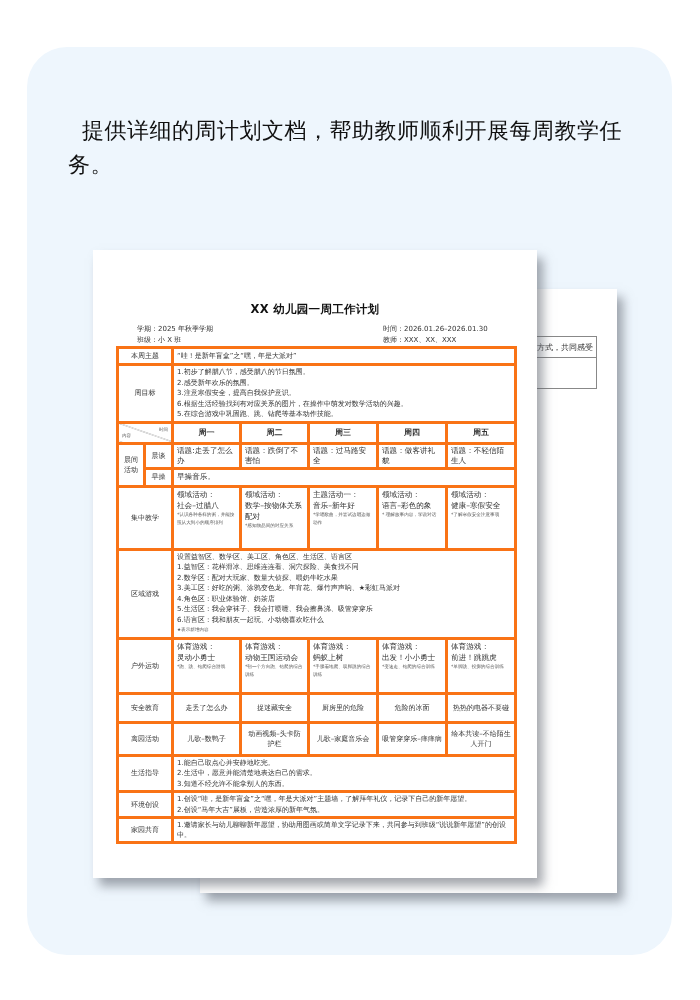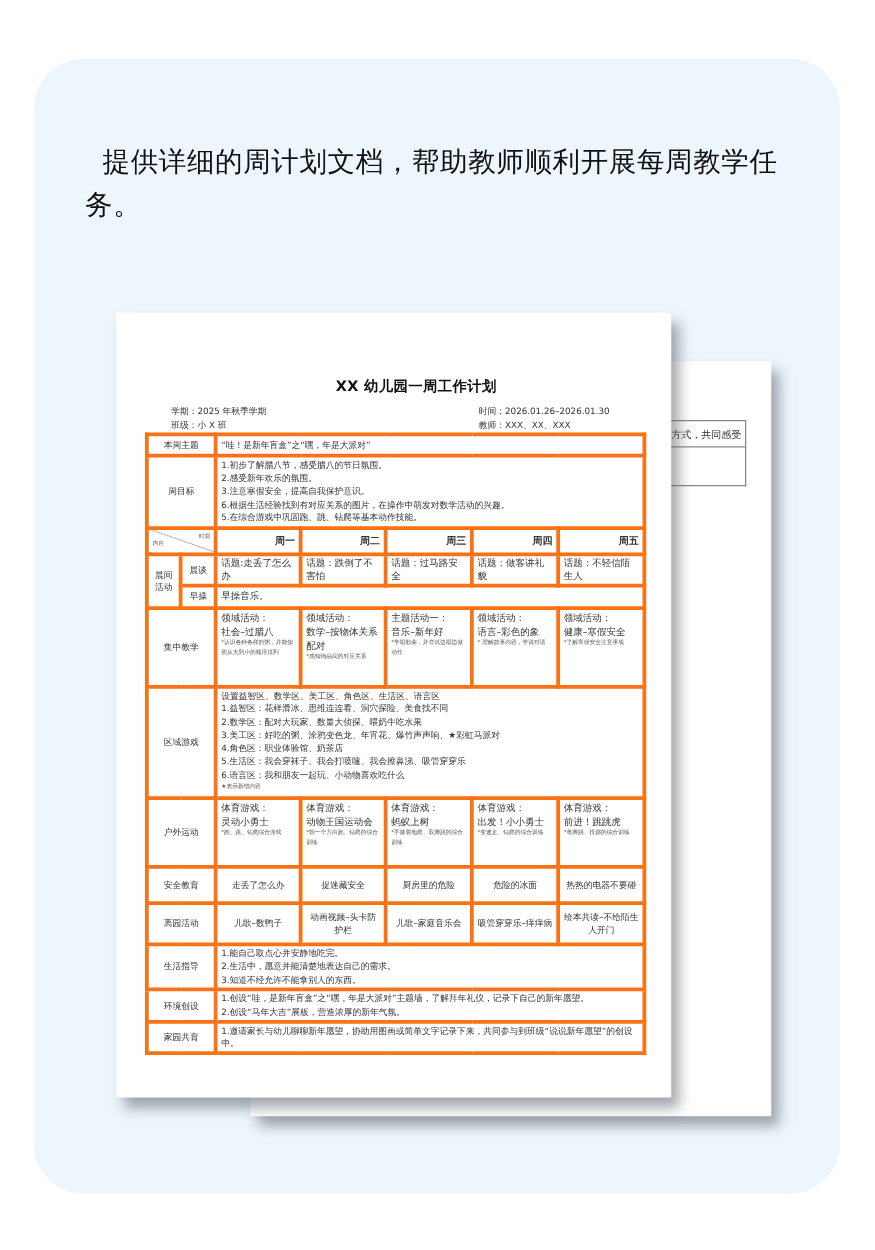--- a/index.html
+++ b/index.html
@@ -24,36 +24,36 @@
   .front-page { left:93px; top:250px; width:444px; height:628px; z-index:2; }
 
   .back-table {
     position:absolute; left:0; top:47px; width:397px; border-collapse:collapse;
     font-size:8px; color:#333;
   }
   .back-table td { border:1px solid #888; height:20px; padding:0 3px; text-align:right; }
 
   .doc-title {
     position:absolute; left:0; top:52px; width:100%; text-align:center;
-    font-size:11.5px; font-weight:bold; color:#111; letter-spacing:0.3px;margin-left:18px;
+    font-size:11.5px; font-weight:bold; color:#111; letter-spacing:0.3px;
   }
   .meta { position:absolute; font-size:7px; color:#333; line-height:11px; }
   .meta.left { left:44px; top:74px; }
   .meta.right { left:290px; top:74px; }
 
   table.plan {
     position:absolute; left:23px; top:96px; width:398px;
     border-collapse:collapse; table-layout:fixed; font-size:7px; color:#333;
   }
   table.plan td {
     border:3px solid #f97316; padding:1px 3px; vertical-align:middle; line-height:10px;
   }
   .c { text-align:center; }
   .lbl { text-align:center; font-size:7px; }
-  .day { text-align:right; font-size:8px; font-weight:bold; height:16px; }
+  .day { text-align:center; font-size:8px; font-weight:bold; height:16px; }
   .big { font-size:7.6px; line-height:11px; }
   .small { font-size:4.6px; line-height:8px; color:#555; }
   .list div { line-height:10.5px; }
   .diag {
     position:relative; height:16px; padding:0 !important;
     background:linear-gradient(to top right, transparent calc(50% - 0.5px), #8a8a8a 50%, transparent calc(50% + 0.5px));
   }
   .diag .tl { position:absolute; right:3px; top:1px; font-size:4.5px; color:#555; }
   .diag .bl { position:absolute; left:3px; bottom:1px; font-size:4.5px; color:#555; }
 </style>

